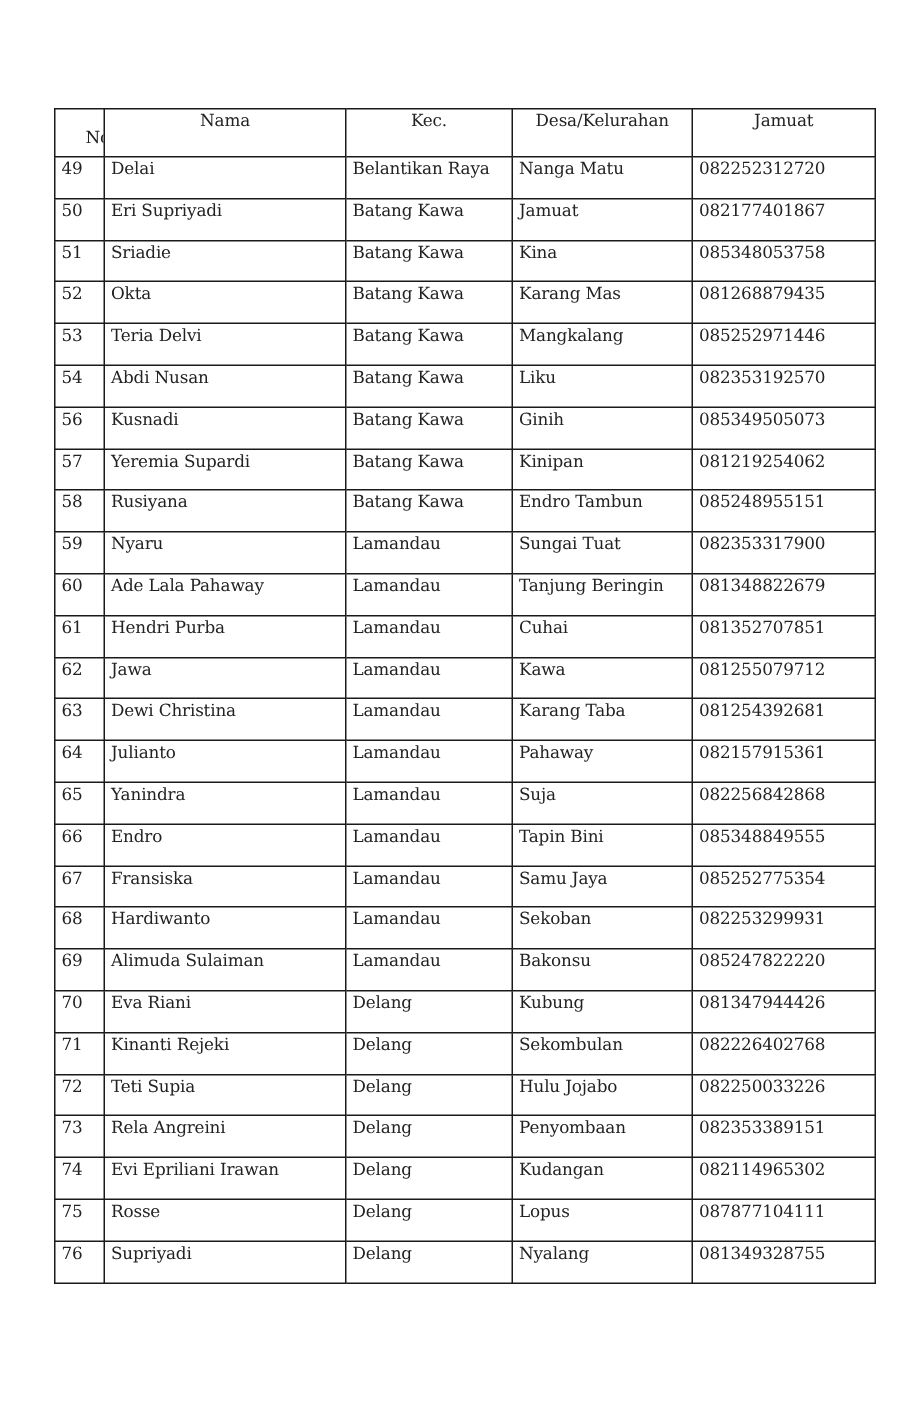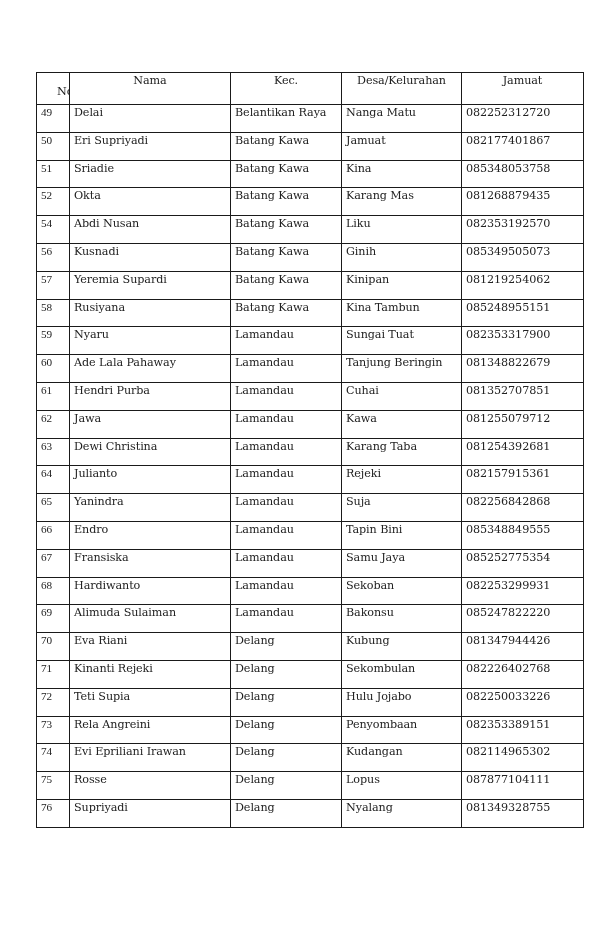--- a/index.html
+++ b/index.html
@@ -53,21 +53,21 @@
       vertical-align: middle;
       padding-top: 6px;
       padding-left: 20px;
     }
     table.contacts td {
       height: 25.8px;
       vertical-align: top;
       padding-top: 1px;
       text-align: left;
     }
-    table.contacts td.no-cell { padding-left: 4px; font-family: Liberation Serif, serif; }
+    table.contacts td.no-cell { padding-left: 4px; }
   </style>
 </head>
 <body>
 
 <div class="page">
   <table class="contacts">
     <colgroup>
       <col class="c-no">
       <col class="c-nama">
       <col class="c-kec">
@@ -106,20 +106,27 @@
           <td>085348053758</td>
         </tr>
         <tr>
           <td class="no-cell">52</td>
           <td>Okta</td>
           <td>Batang Kawa</td>
           <td>Karang Mas</td>
           <td>081268879435</td>
         </tr>
         <tr>
+          <td class="no-cell">53</td>
+          <td>Teria Delvi</td>
+          <td>Batang Kawa</td>
+          <td>Mangkalang</td>
+          <td>085252971446</td>
+        </tr>
+        <tr>
           <td class="no-cell">54</td>
           <td>Abdi Nusan</td>
           <td>Batang Kawa</td>
           <td>Liku</td>
           <td>082353192570</td>
         </tr>
         <tr>
           <td class="no-cell">56</td>
           <td>Kusnadi</td>
           <td>Batang Kawa</td>
@@ -130,21 +137,21 @@
           <td class="no-cell">57</td>
           <td>Yeremia Supardi</td>
           <td>Batang Kawa</td>
           <td>Kinipan</td>
           <td>081219254062</td>
         </tr>
         <tr>
           <td class="no-cell">58</td>
           <td>Rusiyana</td>
           <td>Batang Kawa</td>
-          <td>Kina Tambun</td>
+          <td>Endro Tambun</td>
           <td>085248955151</td>
         </tr>
         <tr>
           <td class="no-cell">59</td>
           <td>Nyaru</td>
           <td>Lamandau</td>
           <td>Sungai Tuat</td>
           <td>082353317900</td>
         </tr>
         <tr>
@@ -172,21 +179,21 @@
           <td class="no-cell">63</td>
           <td>Dewi Christina</td>
           <td>Lamandau</td>
           <td>Karang Taba</td>
           <td>081254392681</td>
         </tr>
         <tr>
           <td class="no-cell">64</td>
           <td>Julianto</td>
           <td>Lamandau</td>
-          <td>Rejeki</td>
+          <td>Pahaway</td>
           <td>082157915361</td>
         </tr>
         <tr>
           <td class="no-cell">65</td>
           <td>Yanindra</td>
           <td>Lamandau</td>
           <td>Suja</td>
           <td>082256842868</td>
         </tr>
         <tr>

